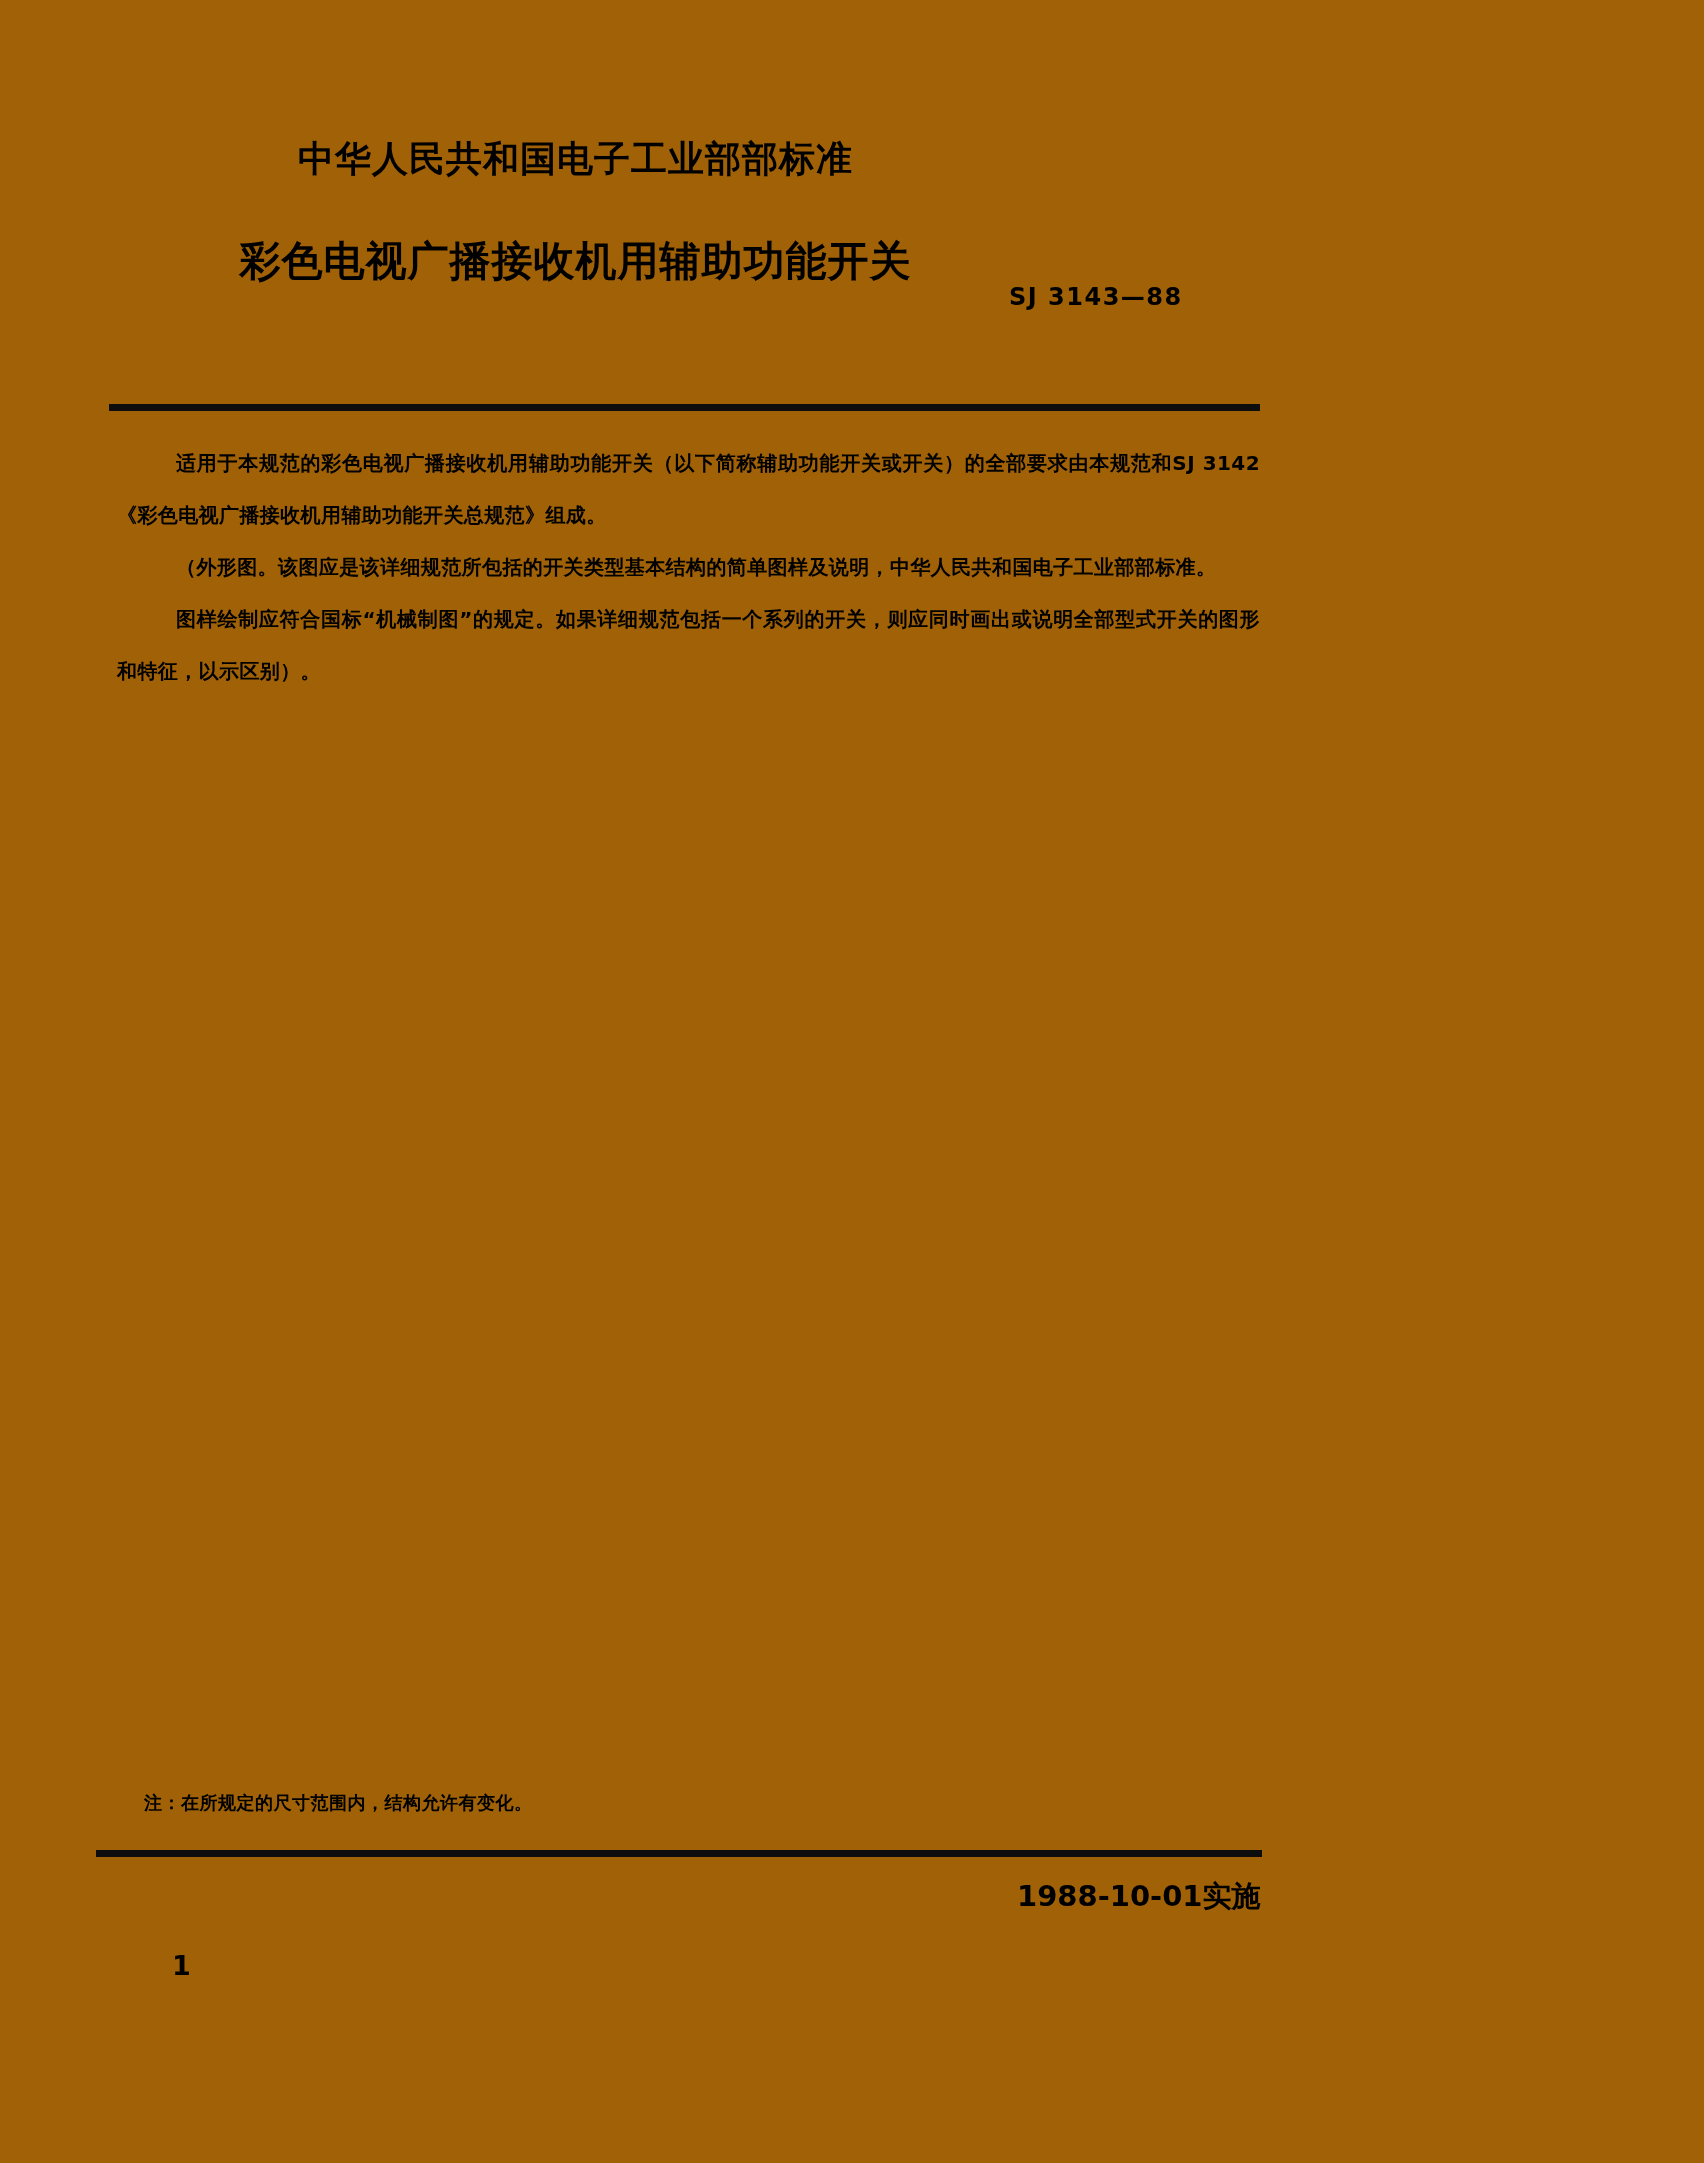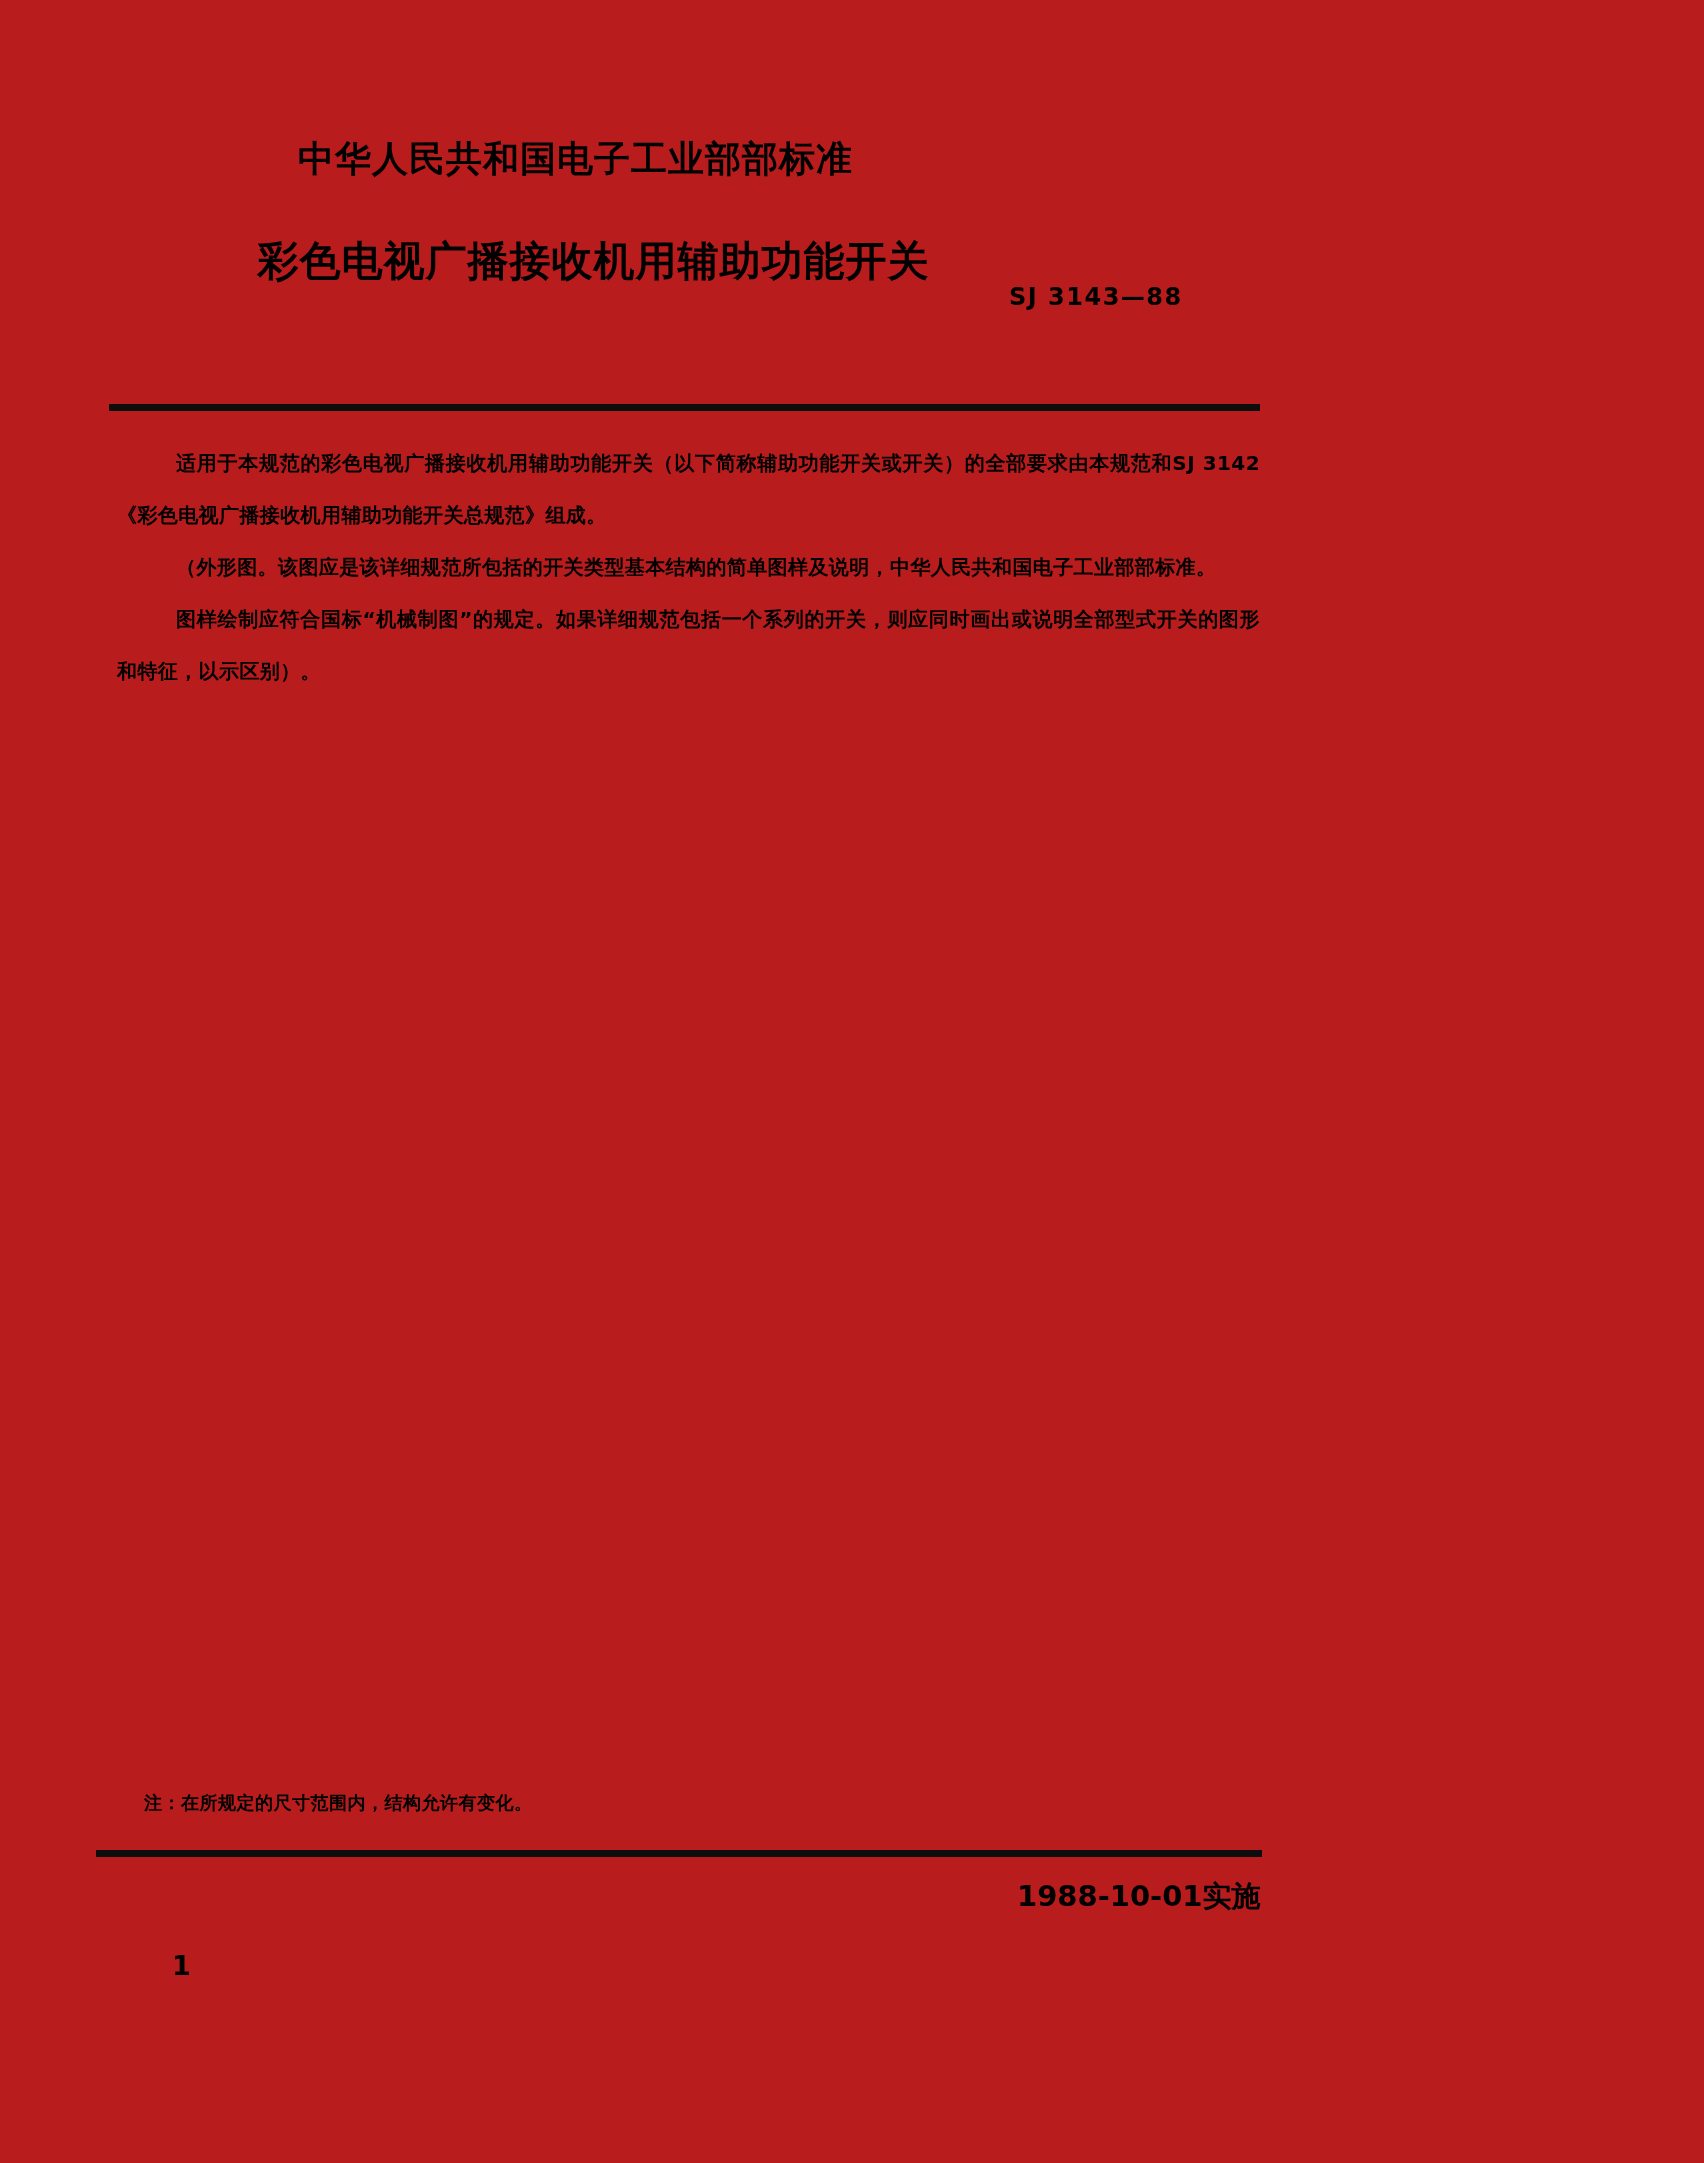--- a/index.html
+++ b/index.html
@@ -9,21 +9,21 @@
     background: #ffffff;
   }
   body {
     font-family: "DejaVu Sans", "Liberation Sans", sans-serif;
     color: #000000;
   }
   #page {
     position: relative;
     width: 1705px;
     height: 2163px;
-    background: #b91c1c;
+    background: #a16207;
     overflow: hidden;
   }
 
   
   .ministry-header {
     position: absolute;
     left: 0;
     top: 137px;
     width: 1151px;
     text-align: center;
@@ -32,21 +32,20 @@
     letter-spacing: 1px;
     line-height: 1.2;
   }
 
   .title-block {
     position: absolute;
     left: 0px;
     top: 236px;
     width: 1151px;
     text-align: center;
-    padding-left: 18px;
   }
   .title-line-1 {
     font-size: 41px;
     font-weight: bold;
     letter-spacing: 1px;
     line-height: 1.25;
   }
   .title-line-2 {
     font-size: 41px;
     font-weight: bold;

